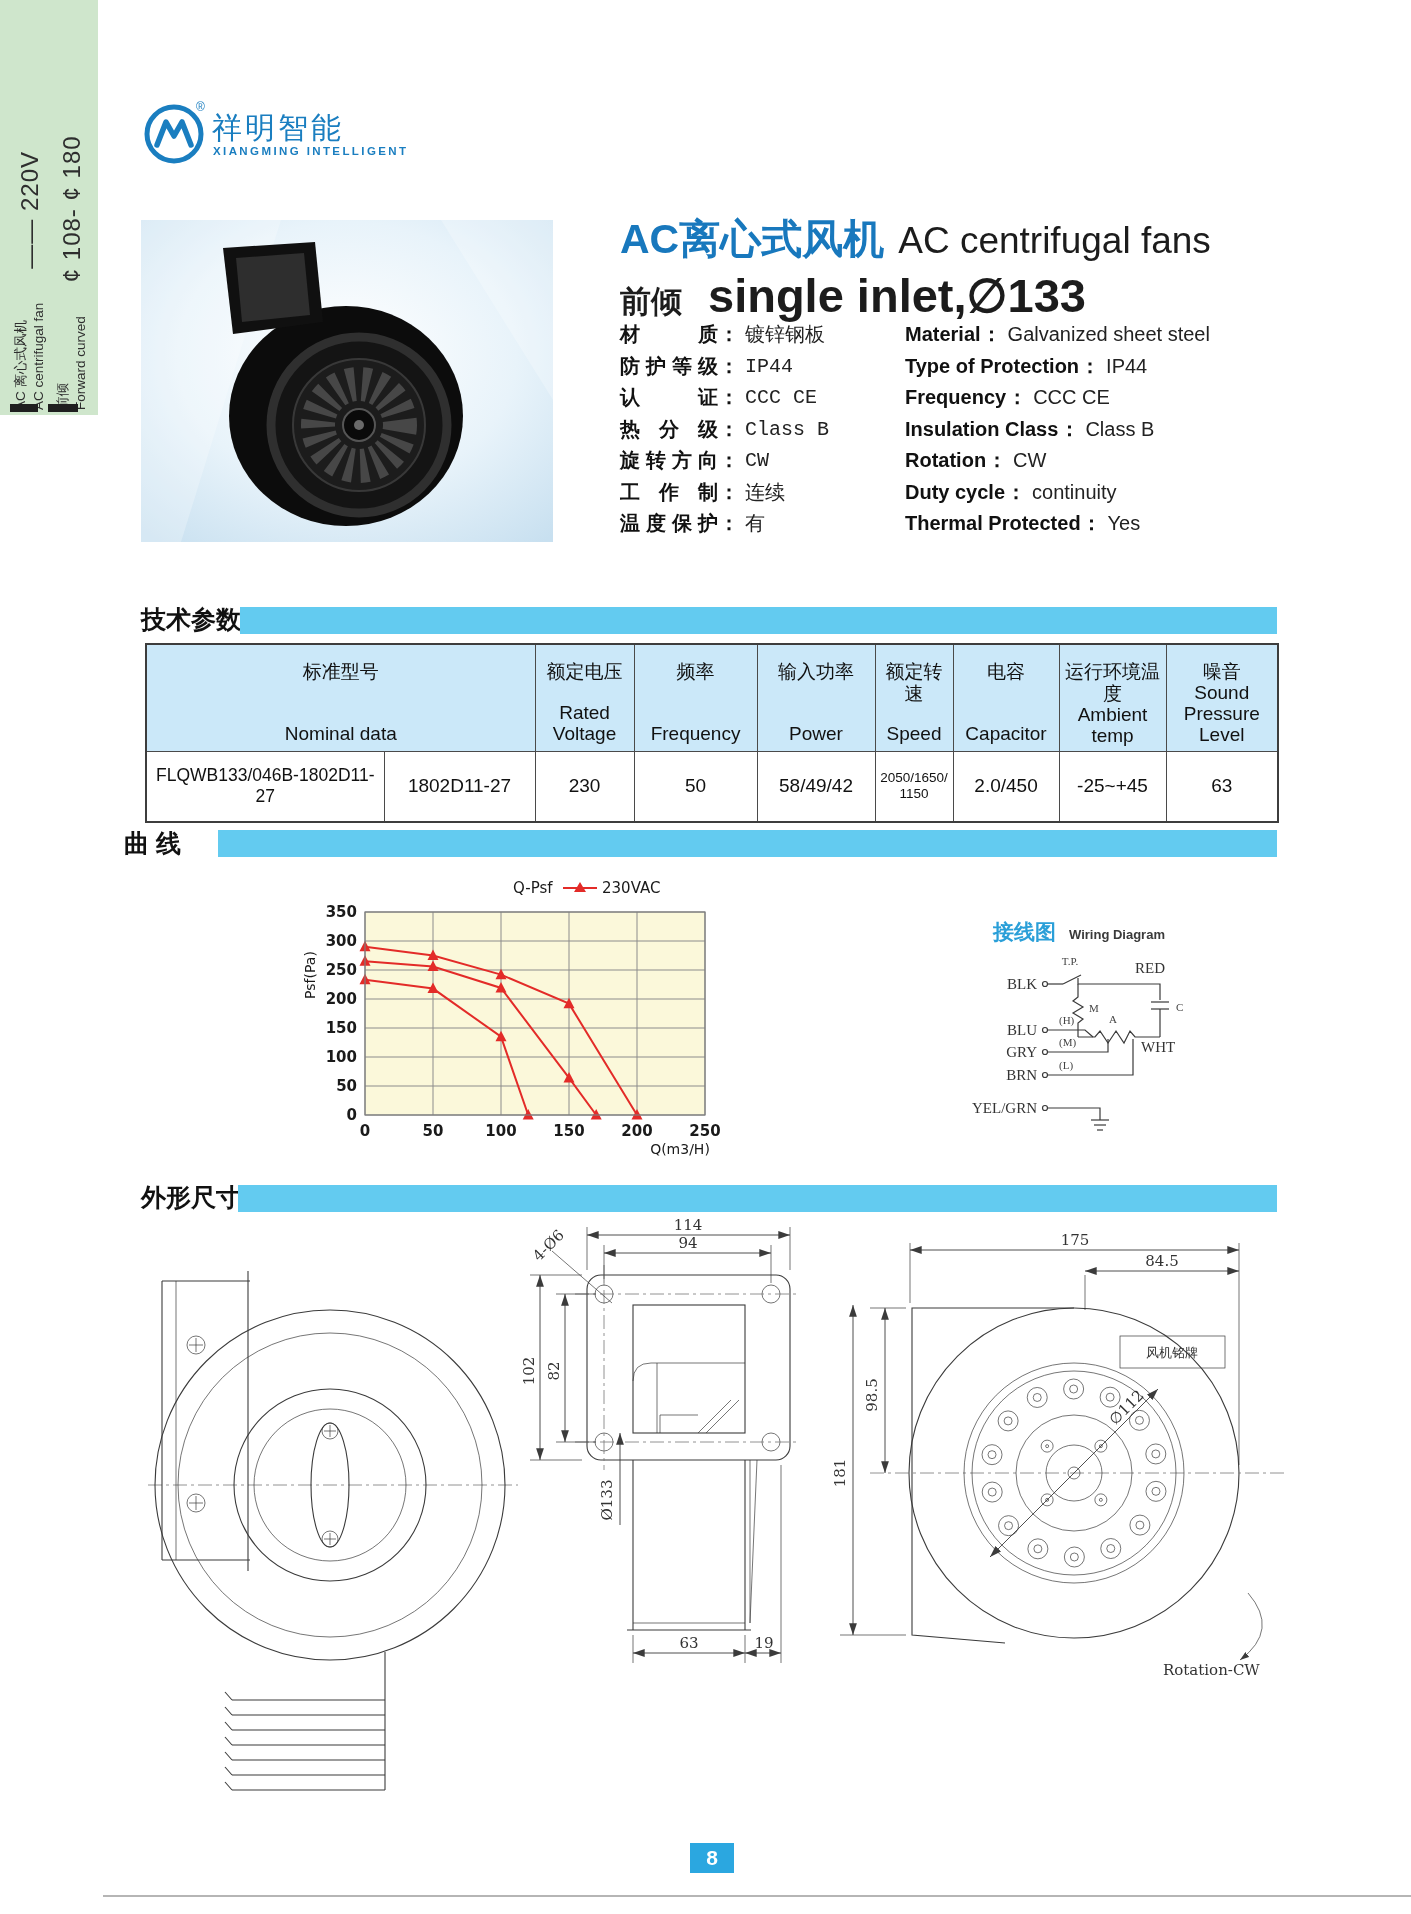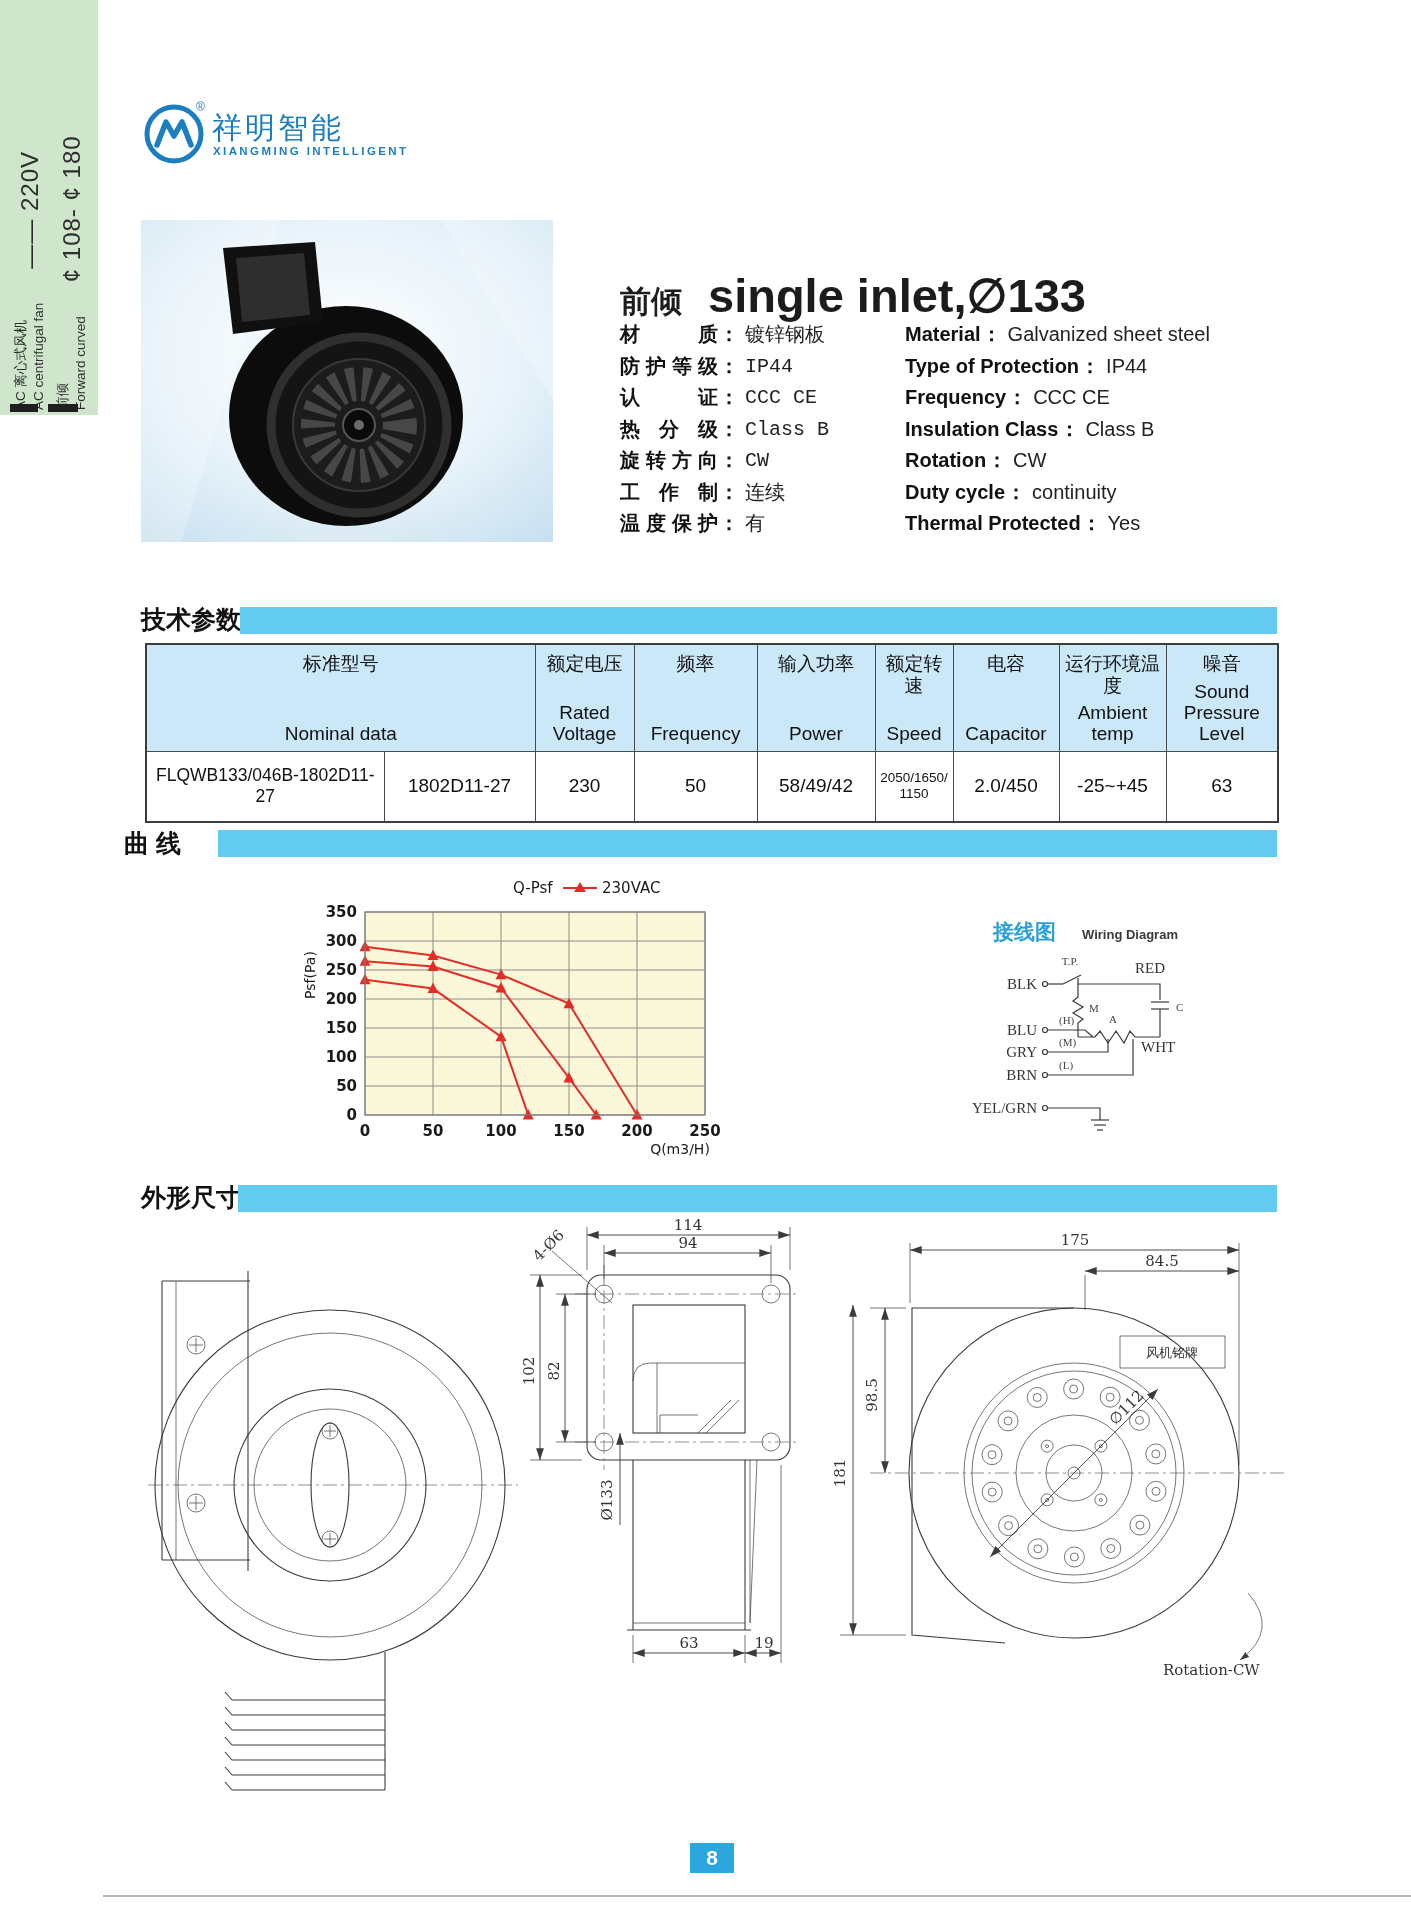--- a/index.html
+++ b/index.html
@@ -32,26 +32,26 @@
   .scolon{font-weight:bold;margin:0 6px 0 1px;color:#111;}
   .sval{color:#222;}
   
   .sec-label{font-size:25px;font-weight:bold;color:#111;white-space:nowrap;}
   .sec-bar{background:#63cbf0;height:27px;}
   
   table.tech{border-collapse:collapse;table-layout:fixed;width:1132px;font-size:19px;color:#111;}
   table.tech td{border:1px solid #4a4a4a;text-align:center;vertical-align:middle;padding:0 2px;overflow:hidden;}
   table.tech{border:2px solid #3d3d3d;}
   td.hd{background:#cbe8f9;}
-  .hcell{height:106px;display:flex;flex-direction:column;justify-content:space-between;align-items:center;padding:8px 0 6px 0;box-sizing:border-box;}
+  .hcell{height:106px;display:flex;flex-direction:column;justify-content:space-between;align-items:center;padding:16px 0 6px 0;box-sizing:border-box;}
   .hz{line-height:1.15;} .he{line-height:1.1;font-size:19px;}
   .rpm-cell{font-size:13.5px;text-align:left;line-height:1.2;word-break:break-all;padding:0 3px;}
   .model-cell{font-size:17.5px;}
   
-  .wd-title{left:993px;top:918px;display:flex;align-items:baseline;gap:26px;text-align:right;}
+  .wd-title{left:993px;top:918px;display:flex;align-items:baseline;gap:13px;text-align:right;}
   .wd-zh{font-size:21px;font-weight:bold;color:#2a9fd8;}
   .wd-en{font-size:13px;font-weight:bold;color:#3a3a3a;}
   
   .pagebox{left:690px;top:1843px;width:44px;height:30px;background:#2ba7e0;color:#fff;
            font-size:21px;font-weight:bold;display:flex;align-items:center;justify-content:center;}
   .footrule{left:103px;top:1895px;width:1308px;height:2px;background:#b5b5b5;}
   
   .ctick{font:bold 15px "DejaVu Sans",sans-serif;fill:#1a1a1a;}
   .caxis{font:14px "DejaVu Sans",sans-serif;fill:#1a1a1a;}
   .cleg{font:15px "DejaVu Sans",sans-serif;fill:#1a1a1a;}
@@ -113,20 +113,24 @@
       <polygon points="82,28 174,22 182,102 92,114" fill="#101010"></polygon>
       <polygon points="95,38 163,33 169,95 101,102" fill="#2e2e2e"></polygon>
       <circle cx="218" cy="205" r="88" fill="#141414" stroke="#2f2f2f" stroke-width="9"></circle>
       <circle cx="218" cy="205" r="66" fill="#1c1c1c" stroke="#383838" stroke-width="2"></circle>
       <circle cx="218" cy="205" r="41" fill="none" stroke="#474747" stroke-width="34" stroke-dasharray="7 7"></circle>
       <circle cx="218" cy="205" r="16" fill="#0a0a0a" stroke="#555" stroke-width="2"></circle>
       <circle cx="218" cy="205" r="5" fill="#6a6a6a"></circle>
     </g>
   </svg>
 
+  <div class="abs title-row">
+    <span class="t-zh">AC离心式风机</span>
+    <span class="t-en">AC centrifugal fans</span>
+  </div>
   <div class="abs sub-row">
     <span class="s-zh">前倾</span>
     <span class="s-en">single inlet,∅133</span>
   </div>
 
   <div class="abs specs" style="left:620px;font-family:Liberation Mono, monospace;">
     <div class="srow">
         <span class="slabel">材质</span>
         <span class="scolon">：</span>
         <span class="sval">镀锌钢板</span>

